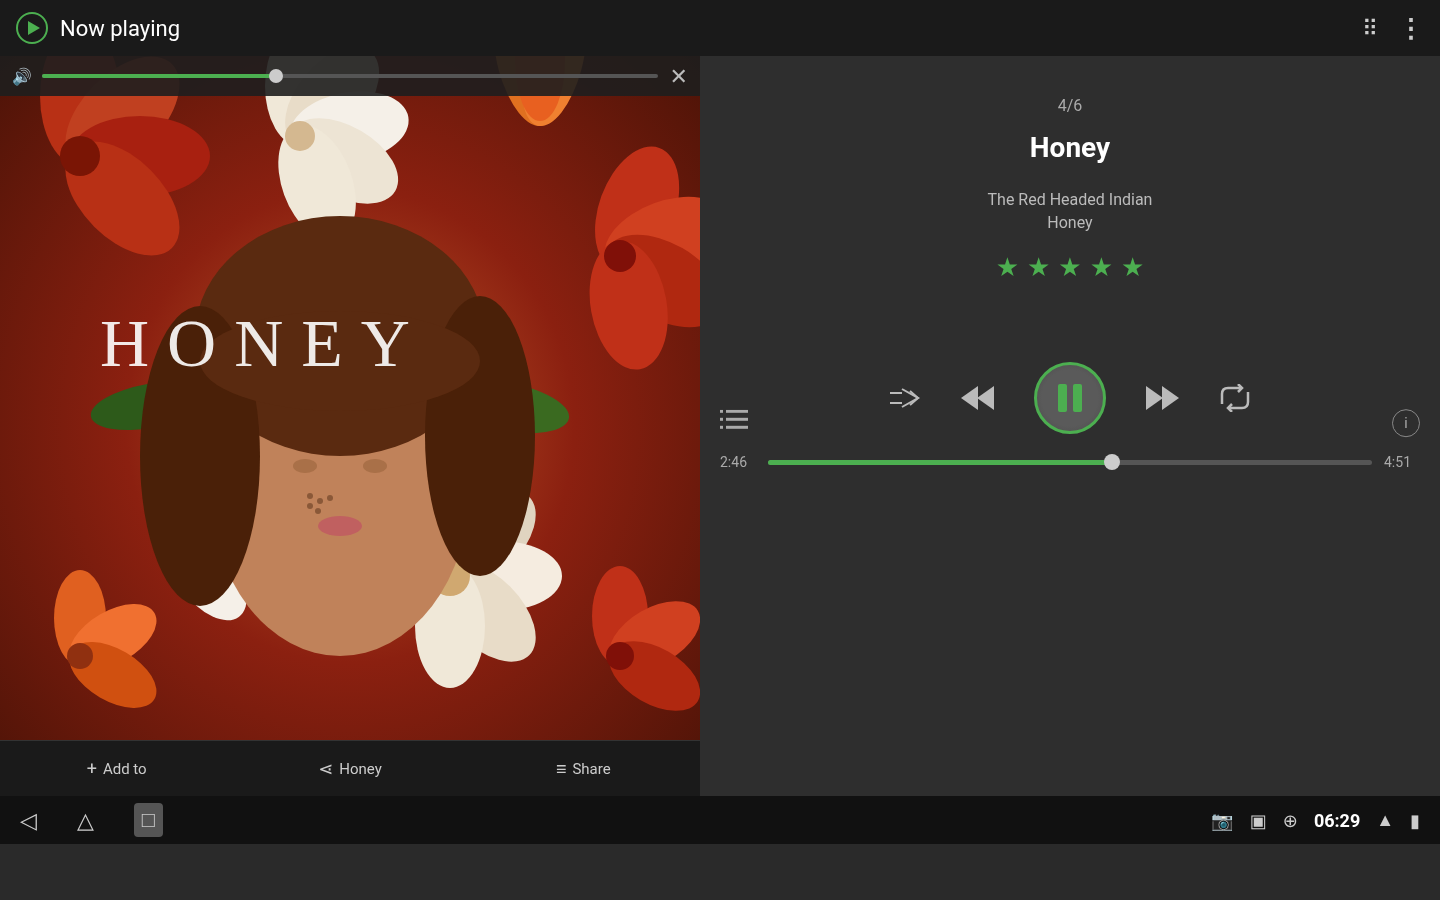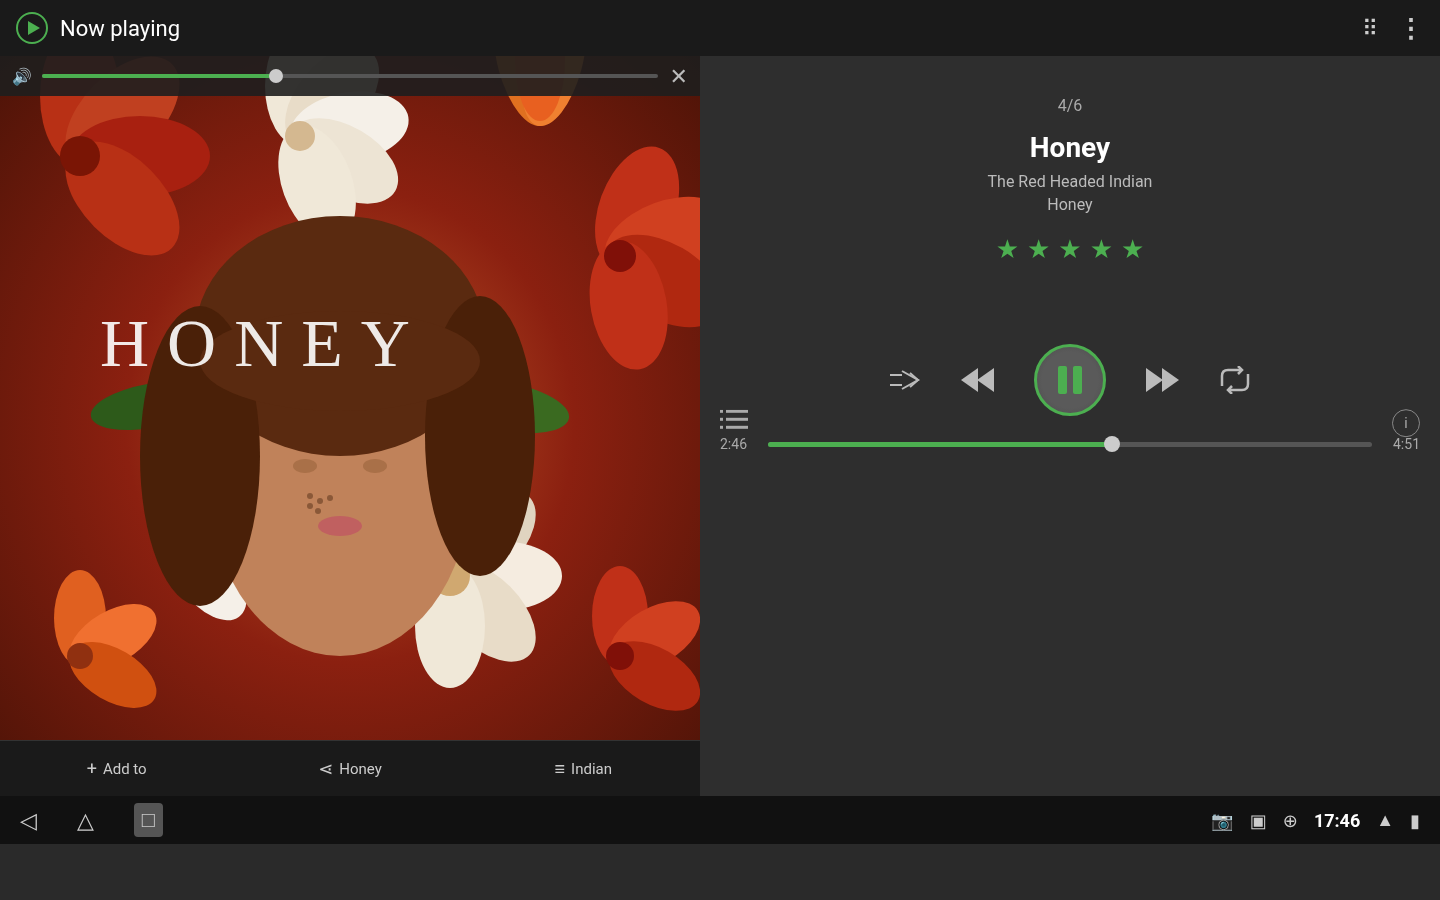--- a/index.html
+++ b/index.html
@@ -183,20 +183,21 @@
     #track-title {
       font-size: 28px;
       font-weight: bold;
       color: #fff;
       margin-bottom: 8px;
     }
     #track-artist {
       font-size: 16px;
       color: #bbb;
       margin-bottom: 4px;
+      margin-top: 18px;
     }
     #track-album {
       font-size: 16px;
       color: #bbb;
       margin-bottom: 20px;
     }
     #star-rating {
       display: flex;
       gap: 8px;
       margin-bottom: 40px;
@@ -270,21 +271,21 @@
       border-radius: 50%;
       position: absolute;
       top: -5.5px;
       left: 57%;
       transform: translateX(-50%);
     }
     #time-total {
       font-size: 14px;
       color: #aaa;
       min-width: 36px;
-      text-align: right;
+      text-align: left;
     }
 
     
     #system-bar {
       height: 48px;
       background: #111;
       display: flex;
       align-items: center;
       padding: 0 20px;
     }
@@ -475,21 +476,21 @@
       <div class="action-btn">
         <span class="act-icon">+</span>
         <span>Add to</span>
       </div>
       <div class="action-btn">
         <span class="act-icon">⋖</span>
         <span>Honey</span>
       </div>
       <div class="action-btn">
         <span class="act-icon">≡</span>
-        <span>Indian</span>
+        <span>Share</span>
       </div>
     </div>
   </div>
 
   <div id="right-panel">
 
     <div id="playlist-icon-btn">
       <svg width="28" height="22" viewBox="0 0 28 22">
         <rect x="6" y="0" width="22" height="3" fill="#aaa"></rect>
         <rect x="6" y="8" width="22" height="3" fill="#aaa"></rect>
@@ -568,17 +569,17 @@
 <div id="system-bar">
   <div id="nav-icons">
     <span class="nav-icon">◁</span>
     <span class="nav-icon">△</span>
     <span class="nav-icon active-nav">□</span>
   </div>
   <div id="sys-right">
     <span class="sys-icon">📷</span>
     <span class="sys-icon">▣</span>
     <span class="sys-icon">⊕</span>
-    <span id="sys-time">17:46</span>
+    <span id="sys-time">06:29</span>
     <span class="sys-icon">▲</span>
     <span class="sys-icon">▮</span>
   </div>
 </div>
 
 </body></html>

